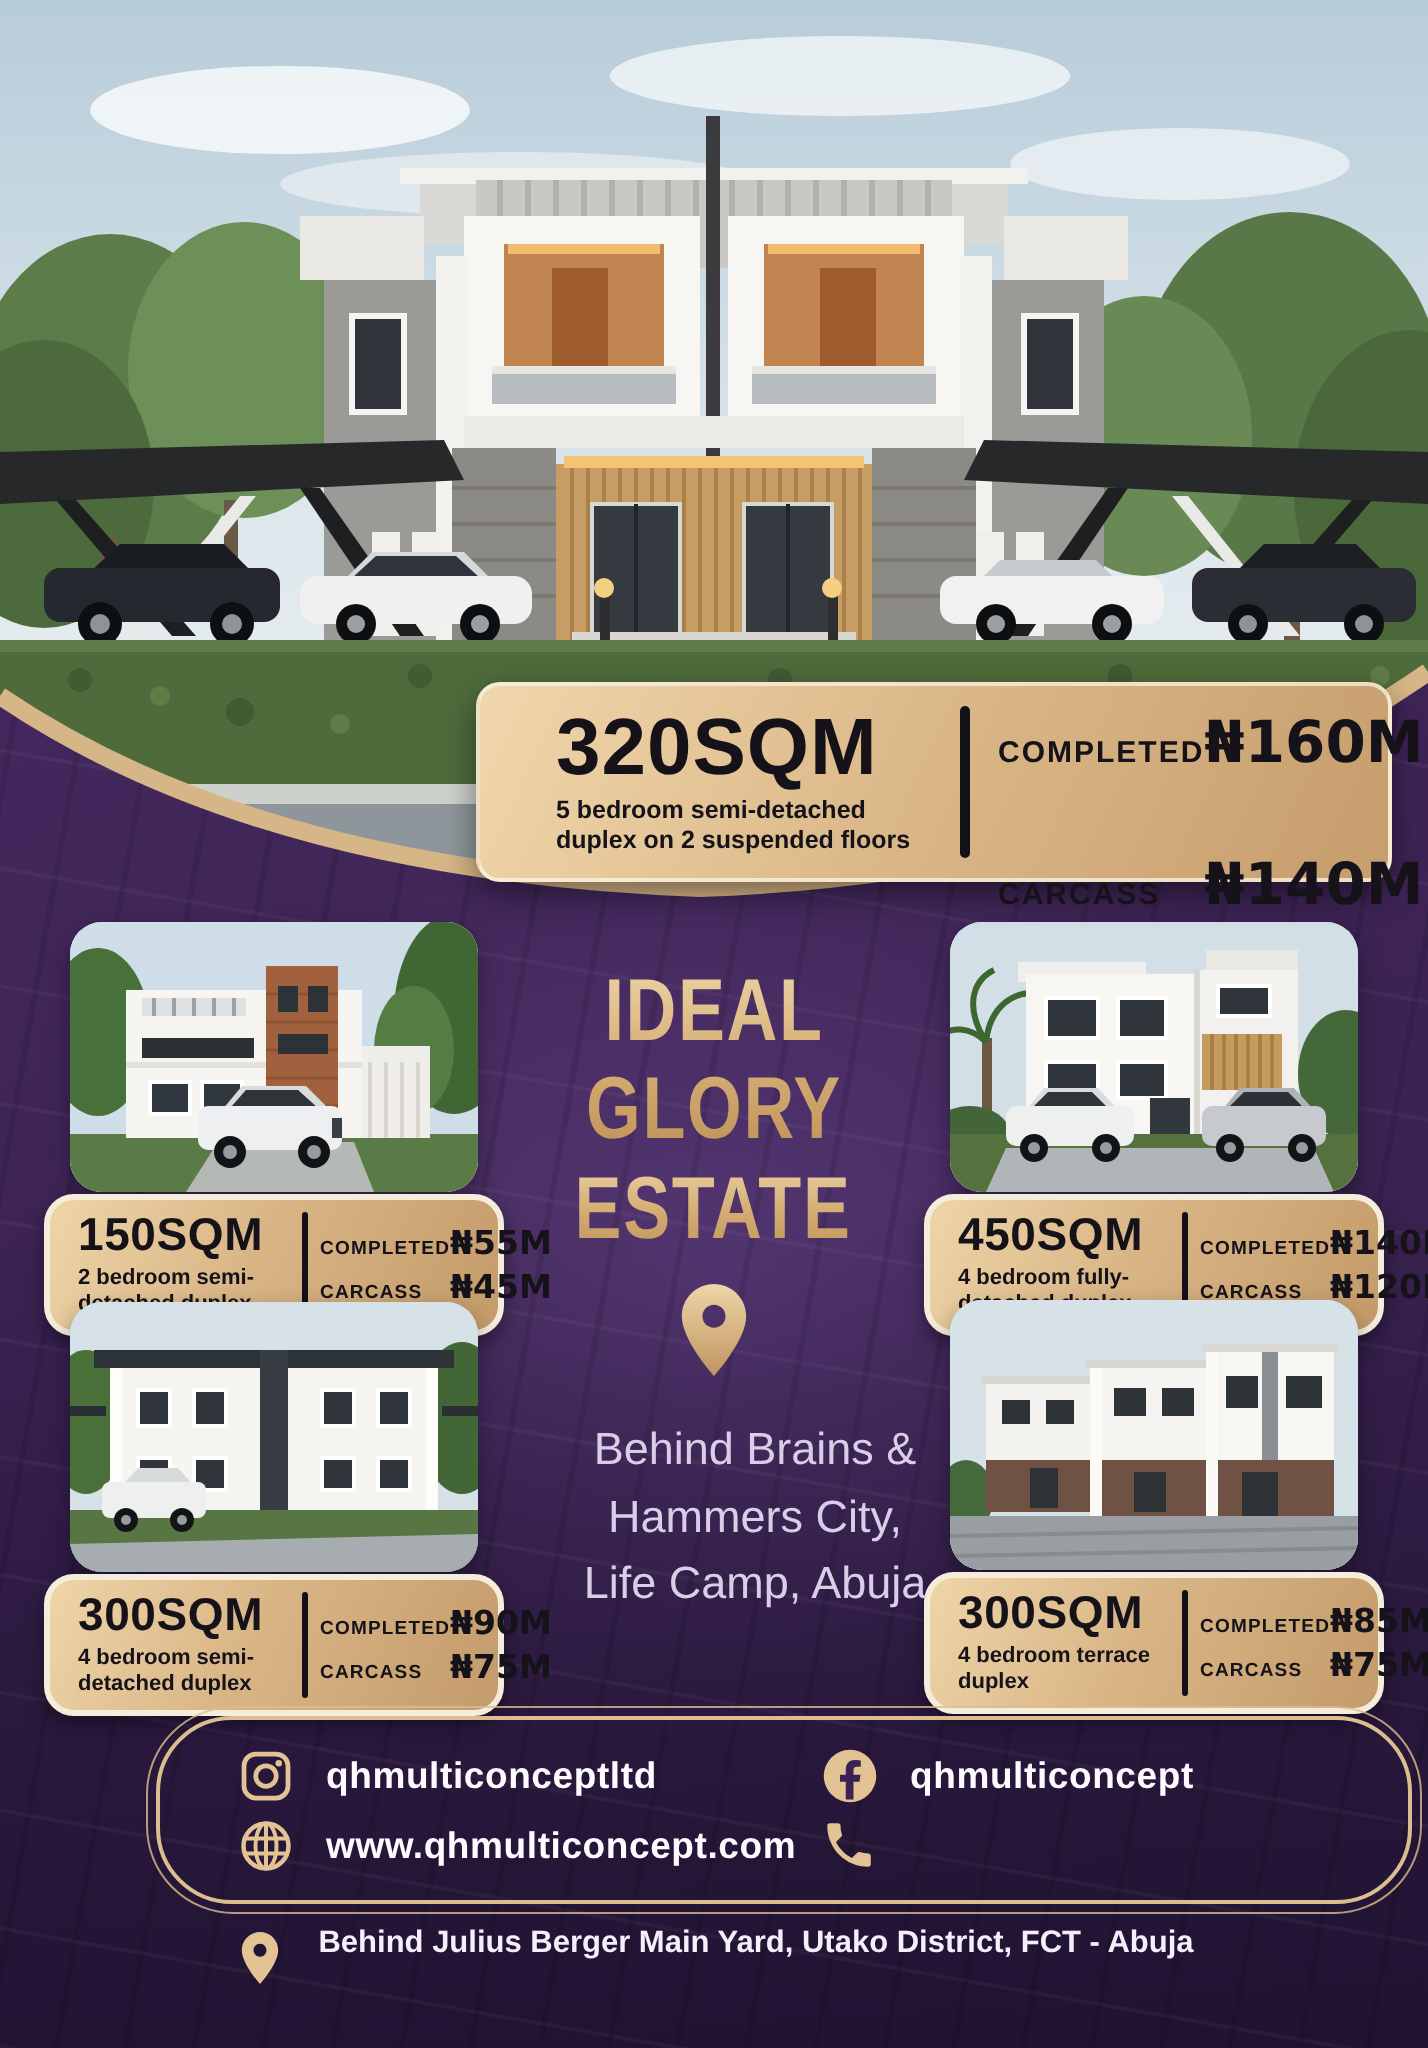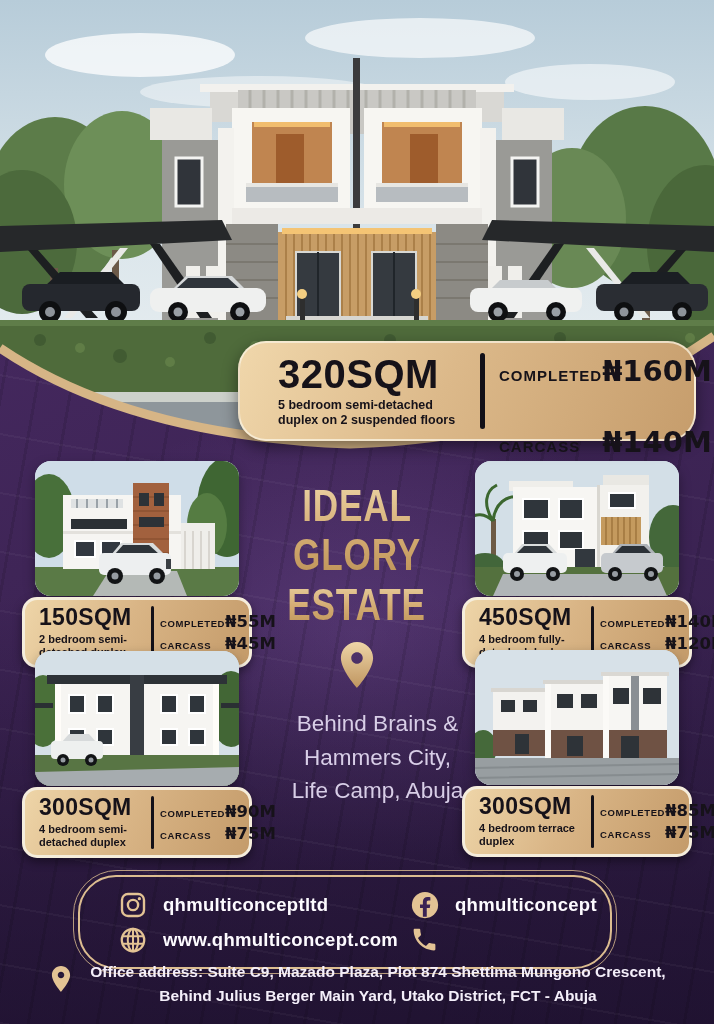--- a/index.html
+++ b/index.html
@@ -43,21 +43,21 @@
   .pill-right{ flex:1; display:flex; flex-direction:column; gap:3px; padding-right:2px; }
   .pill-row{ display:flex; justify-content:space-between; align-items:baseline; }
   .pill-label{ font-size:9.5px; font-weight:bold; letter-spacing:.6px; }
   .pill-price{ font-size:16.5px; font-weight:800; font-family:"DejaVu Sans",sans-serif; }
 
   
   .hero-banner{
     position:absolute; left:238px; top:341px; width:458px; height:100px; z-index:5;
     display:flex; align-items:center; gap:14px;
     background:linear-gradient(115deg,#f0d7ab 0%,#dcb98a 45%,#c69d6c 100%);
-    border:2px solid rgba(250,243,226,.75); border-radius:28px;
+    border:2px solid rgba(250,243,226,.75); border-radius:12px;
     box-shadow:0 6px 16px rgba(0,0,0,.45);
     padding:10px 3px 10px 38px; color:#161219;
   }
   .hero-banner .hb-left{ width:188px; flex:none; }
   .hb-size{ font-size:40px; font-weight:800; line-height:1; letter-spacing:.5px; }
   .hb-desc{ font-size:12.5px; font-weight:bold; line-height:1.22; margin-top:4px; }
   .hb-div{ width:5px; align-self:stretch; background:#121018; border-radius:3px; flex:none; }
   .hb-right{ flex:1; display:flex; flex-direction:column; gap:6px; }
   .hb-row{ display:flex; justify-content:space-between; align-items:baseline; }
   .hb-label{ font-size:15px; font-weight:bold; letter-spacing:1px; }
@@ -81,22 +81,22 @@
     transform:scaleX(.8); transform-origin:center;
     background:linear-gradient(180deg,#ecd3a4 0%,#d3ab72 55%,#bd9257 100%);
     -webkit-background-clip:text; background-clip:text; color:transparent;
     text-shadow:0 0 0 rgba(0,0,0,0);
   }
   .estate-pin{ margin:10px auto 12px; width:46px; }
   .estate-loc{ font-size:22.5px; color:#d8cee7; line-height:1.5; font-weight:400;margin-left:41px; }
 
   
   .contact{
-    position:absolute; left:78px; top:858px; width:534px; height:94px; z-index:3;
-    border:2px solid #dcbd90; border-radius:38px;margin-top:17px;
+    position:absolute; left:78px; top:858px; width:628px; height:94px; z-index:3;
+    border:2px solid #dcbd90; border-radius:38px;
   }
   .contact::after{ content:''; position:absolute; inset:-7px; border:1.5px solid rgba(220,189,144,.8); border-radius:44px; pointer-events:none; }
   .contact-grid{
     position:absolute; inset:0; display:grid; grid-template-columns:292px 1fr; grid-template-rows:1fr 1fr;
     align-items:center; padding:10px 26px 10px 38px;
   }
   .contact-item{ display:flex; align-items:center; gap:15px; }
   .contact-item svg{ flex:none; }
   .contact-label{ color:#fdfbff; font-size:18.5px; font-weight:bold; letter-spacing:.3px; }
 
@@ -534,18 +534,17 @@
     </div>
   </div>
 
   <div class="footer">
     <div class="footer-pin">
       <svg width="26" height="30" viewBox="2 1 20 22">
         <path fill-rule="evenodd" fill="#e3c394" d="M12 2C8.13 2 5 5.13 5 9c0 5.25 7 13 7 13s7-7.75 7-13c0-3.87-3.13-7-7-7zm0 9.5c-1.38 0-2.5-1.12-2.5-2.5s1.12-2.5 2.5-2.5 2.5 1.12 2.5 2.5-1.12 2.5-2.5 2.5z"></path>
       </svg>
     </div>
     <div class="footer-text">
-      <div>Office address: Suite C9, Mazado Plaza, Plot 874 Shettima Mungono Crescent,</div>
       <div>Behind Julius Berger Main Yard, Utako District, FCT - Abuja</div>
     </div>
   </div>
 
 </div>
 
 </body></html>

